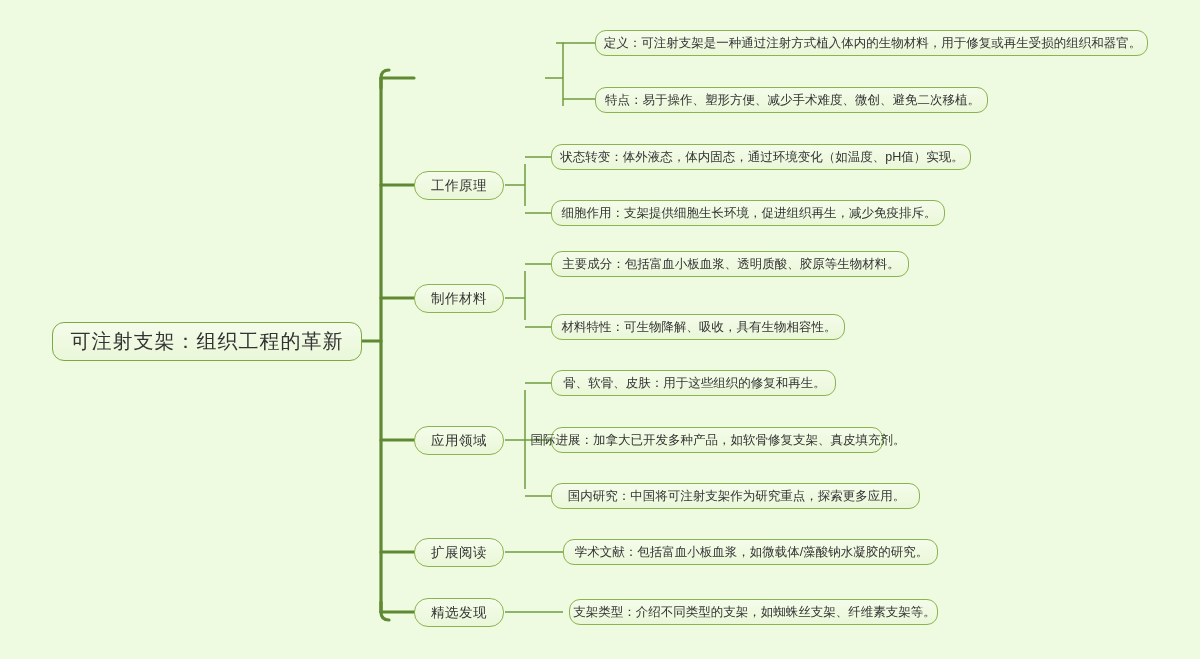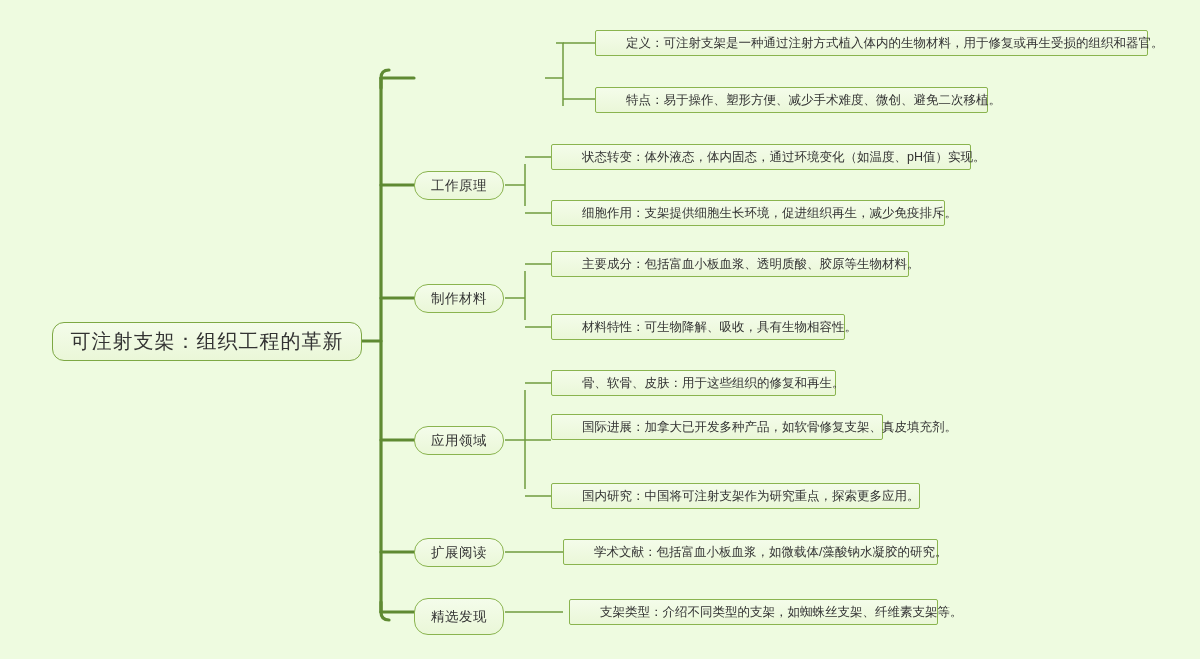--- a/index.html
+++ b/index.html
@@ -45,24 +45,24 @@
     letter-spacing: 1px;
     padding: 12px 18px;
   }
   .node-l2 {
     border-radius: 14px;
     font-size: 13.5px;
     letter-spacing: 0.5px;
     padding: 0 14px;
   }
   .node-l3 {
-    border-radius: 2px;
+    border-radius: 11px;
     font-size: 12.5px;
     padding: 0 28px;
-    justify-content: flex-start;
+    justify-content: center;
   }
   .node-l3 .node-text {
     padding-left: 2px;
   }
 </style>
 </head>
 <body>
 
 <div id="mindmap-root">
 
@@ -125,21 +125,21 @@
   </div>
 
   <div class="node node-l2" style="left:414px; top:426px; width:90px; height:29px;">
     <span class="node-text">应用领域</span>
   </div>
 
   <div class="node node-l2" style="left:414px; top:538px; width:90px; height:29px;">
     <span class="node-text">扩展阅读</span>
   </div>
 
-  <div class="node node-l2" style="left:414px; top:598px; width:90px; height:37px;">
+  <div class="node node-l2" style="left:414px; top:598px; width:90px; height:29px;">
     <span class="node-text">精选发现</span>
   </div>
 
   <div class="node node-l3" style="left:595px; top:30px; width:553px; height:26px;">
     <span class="node-text">定义：可注射支架是一种通过注射方式植入体内的生物材料，用于修复或再生受损的组织和器官。</span>
   </div>
 
   <div class="node node-l3" style="left:551px; top:144px; width:420px; height:26px;">
     <span class="node-text">状态转变：体外液态，体内固态，通过环境变化（如温度、pH值）实现。</span>
   </div>
@@ -157,21 +157,21 @@
   </div>
 
   <div class="node node-l3" style="left:551px; top:314px; width:294px; height:26px;">
     <span class="node-text">材料特性：可生物降解、吸收，具有生物相容性。</span>
   </div>
 
   <div class="node node-l3" style="left:551px; top:370px; width:285px; height:26px;">
     <span class="node-text">骨、软骨、皮肤：用于这些组织的修复和再生。</span>
   </div>
 
-  <div class="node node-l3" style="left:551px; top:414px; width:332px; height:26px;">
+  <div class="node node-l3" style="left:551px; top:427px; width:332px; height:26px;">
     <span class="node-text">国际进展：加拿大已开发多种产品，如软骨修复支架、真皮填充剂。</span>
   </div>
 
   <div class="node node-l3" style="left:551px; top:483px; width:369px; height:26px;">
     <span class="node-text">国内研究：中国将可注射支架作为研究重点，探索更多应用。</span>
   </div>
 
   <div class="node node-l3" style="left:563px; top:539px; width:375px; height:26px;">
     <span class="node-text">学术文献：包括富血小板血浆，如微载体/藻酸钠水凝胶的研究。</span>
   </div>

